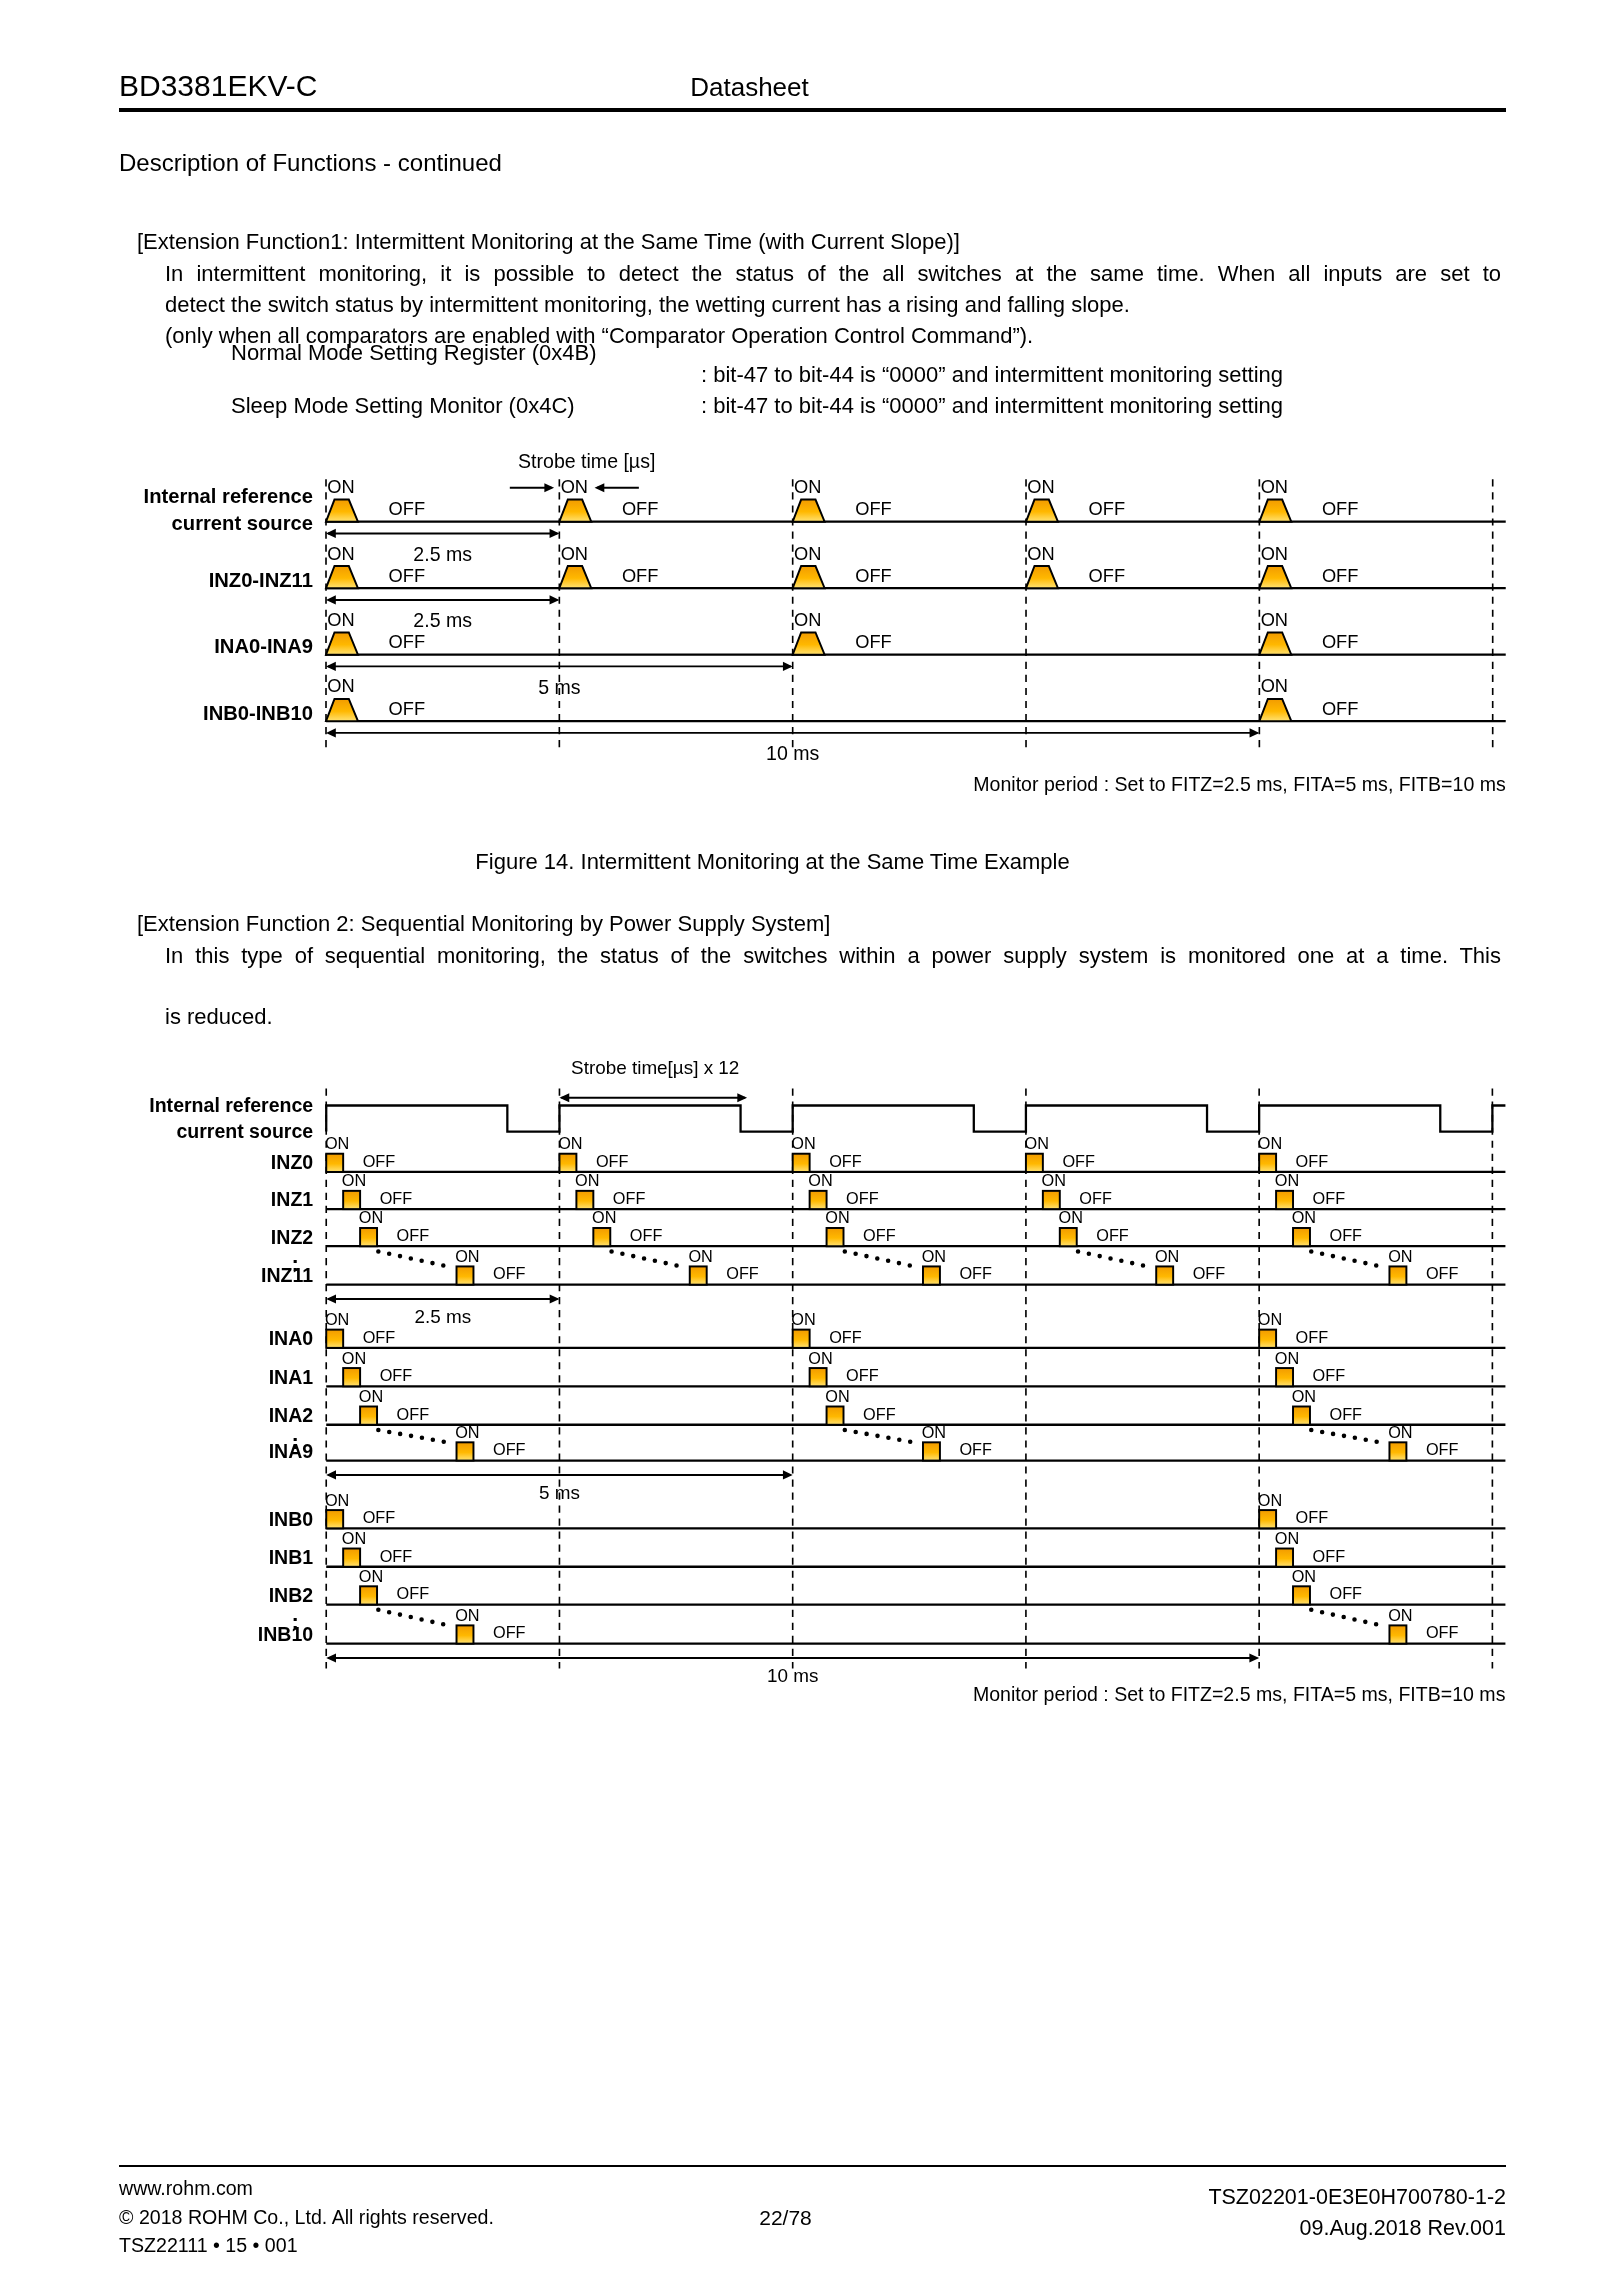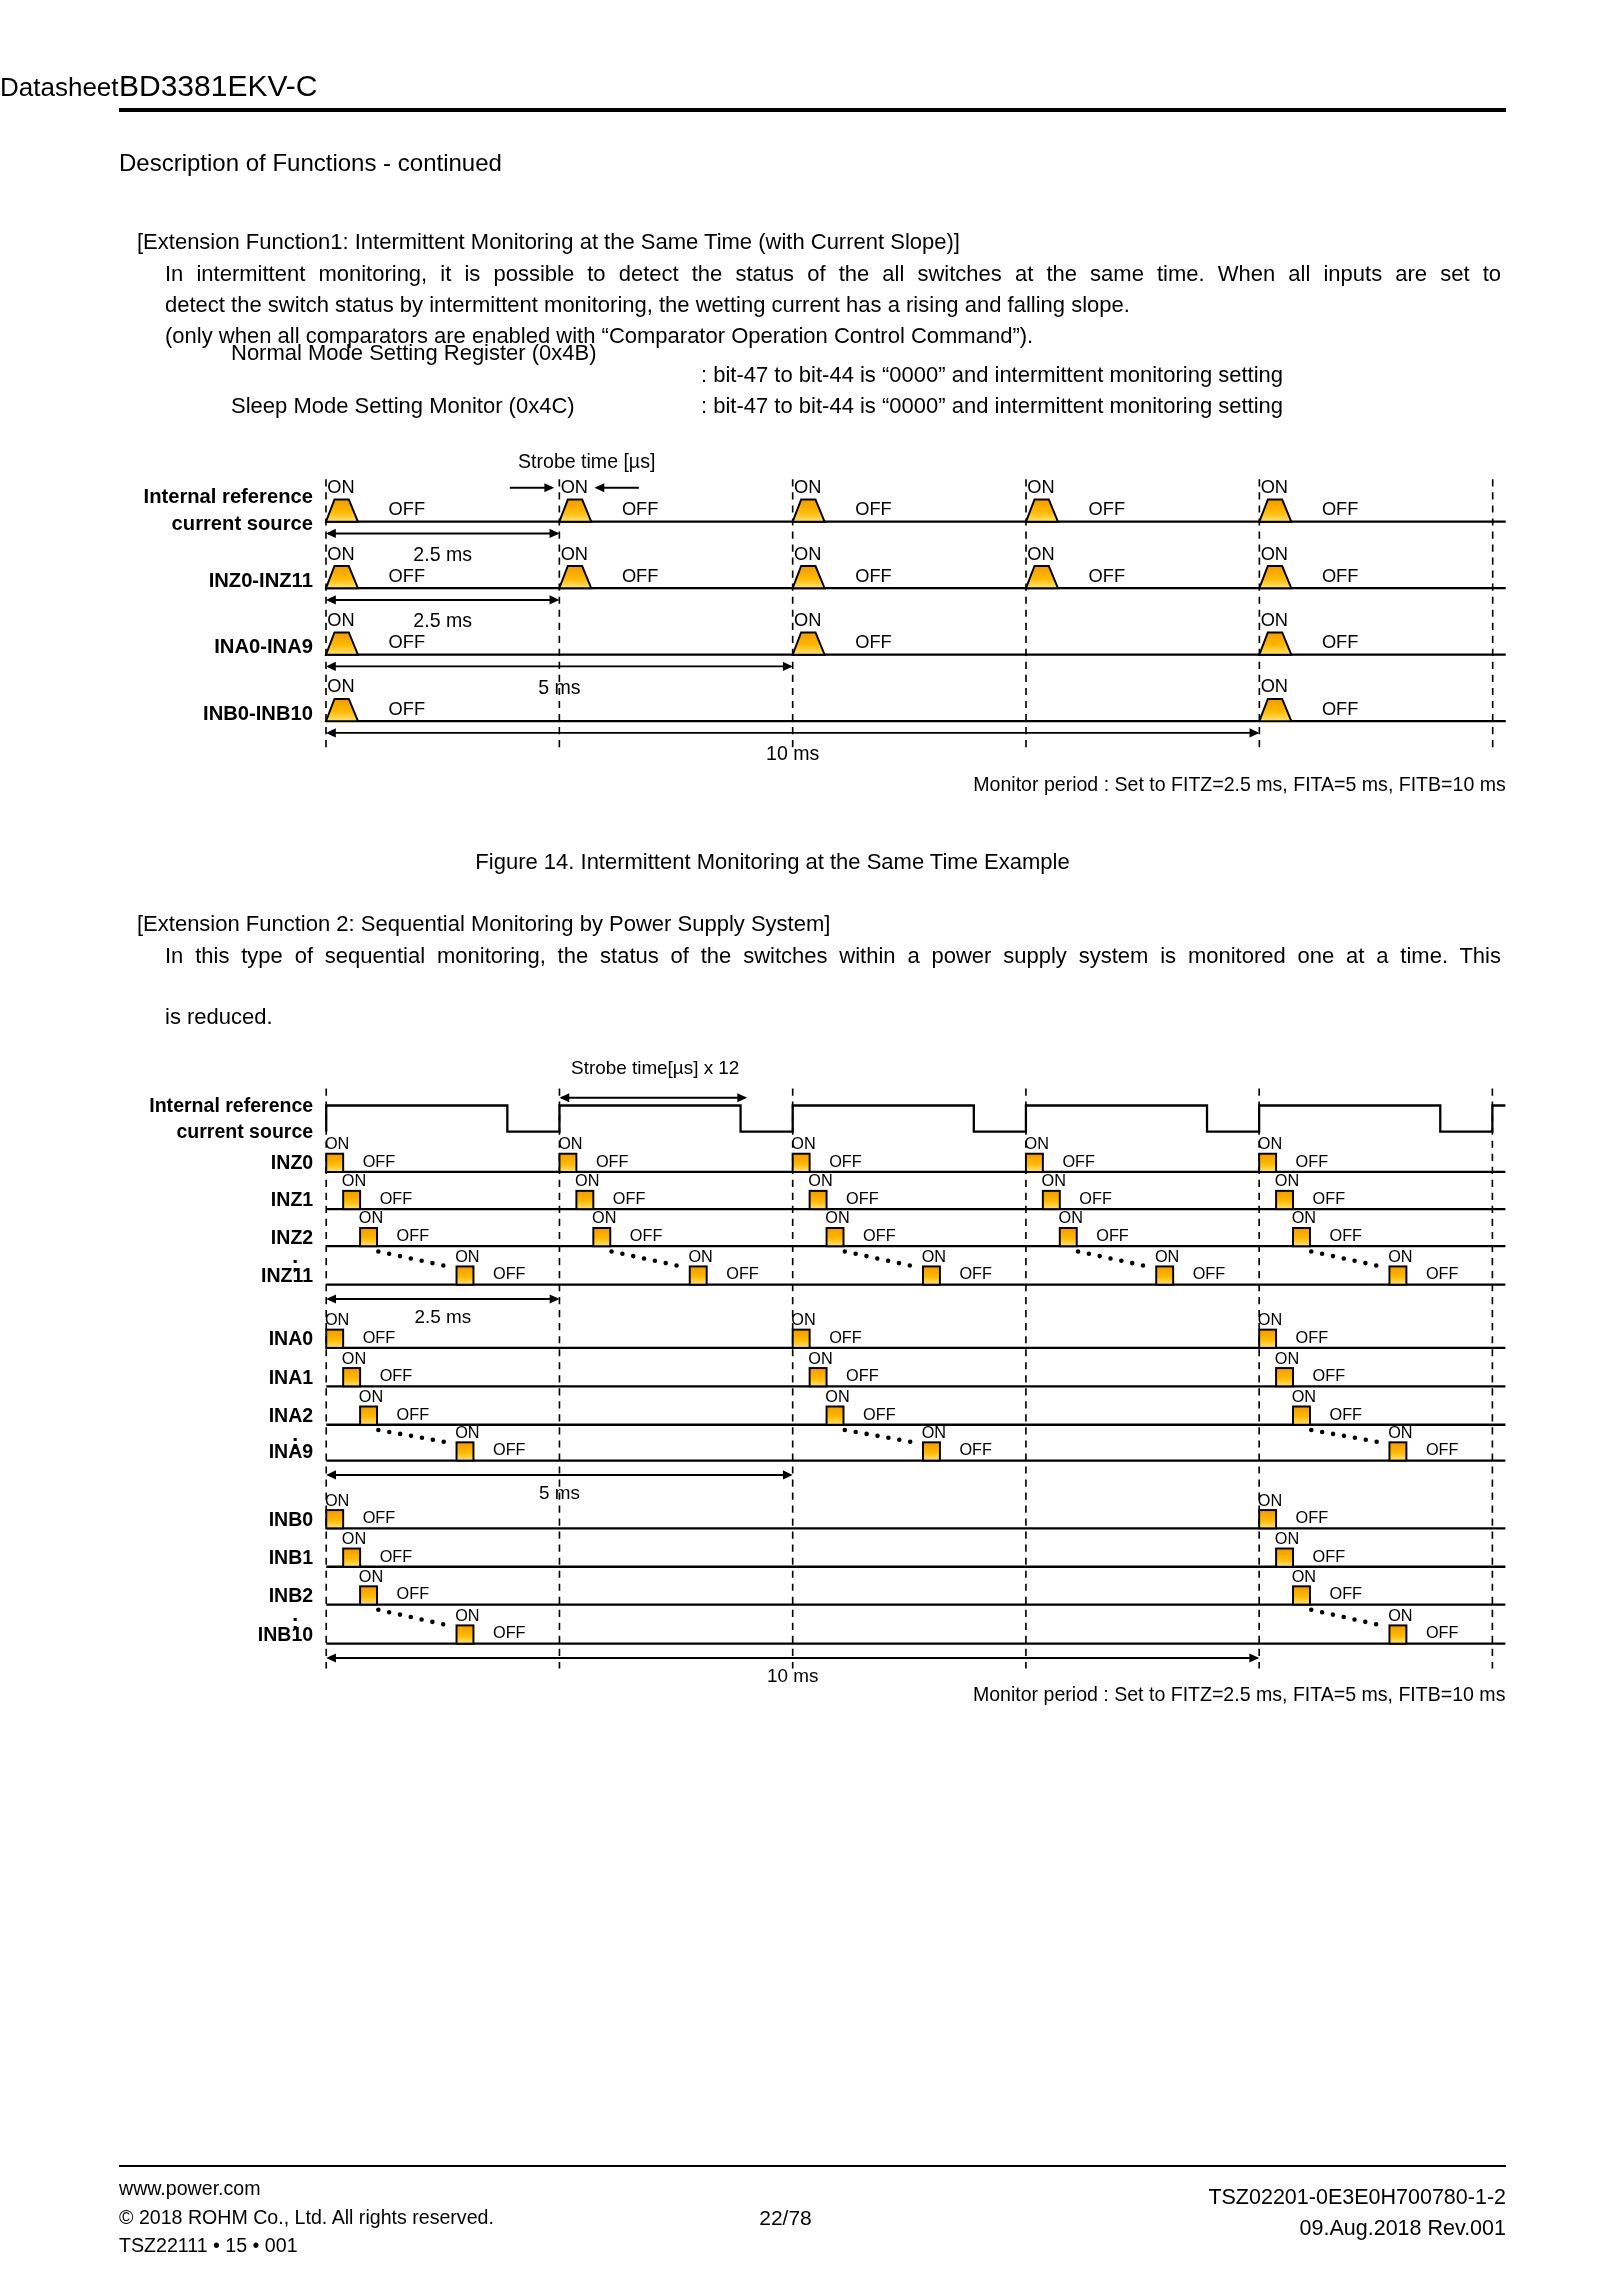--- a/index.html
+++ b/index.html
@@ -3,21 +3,21 @@
 <meta charset="utf-8">
 <style>
   *{margin:0;padding:0;box-sizing:border-box}
   html,body{background:#ffffff}
   .page{position:relative;width:1616px;height:2284px;background:#fff;
         font-family:"Liberation Sans",sans-serif;color:#000;overflow:hidden}
   .abs{position:absolute}
   .b{font-weight:400}
   .just{text-align:justify;text-align-last:justify}
   .hdr-product{left:119px;top:69px;font-size:30px}
-  .hdr-doc{left:0;top:72px;width:1499px;text-align:left;font-size:26px}
+  .hdr-doc{left:0;top:72px;width:1499px;text-align:center;font-size:26px}
   .hdr-rule{left:119px;top:108px;width:1387px;height:3.9px;background:#000}
   .sec-title{left:119px;top:149px;font-size:24px}
   .h-line{font-size:22px}
   .body{font-size:22px}
   .ext1-h{left:137px;top:229px}
   .ext1-l0{left:165px;top:261px;width:1336px}
   .ext1-l1{left:165px;top:292px}
   .ext1-l2{left:165px;top:323px}
   .reg{font-size:22px}
   .r0n{left:231px;top:340px}.r0d{left:701px;top:362px}
@@ -345,21 +345,21 @@
       <text x="2188" y="894" font-size="25">OFF</text>
       <text x="458" y="880" font-size="34" text-anchor="end" font-weight="bold">:</text>
       <line x1="503" y1="924" x2="1929" y2="924" class="ln"></line>
       <path d="M 1932 924 l -15 -7 l 0 14 Z" fill="#000"></path>
       <path d="M 500 924 l 15 -7 l 0 14 Z" fill="#000"></path>
       <text x="1216" y="961" font-size="29" text-anchor="middle">10 ms</text>
       <text x="2310" y="990" font-size="30" text-anchor="end">Monitor period : Set to FITZ=2.5 ms, FITA=5 ms, FITB=10 ms</text>
     </svg>
 
   <div class="abs ft-rule"></div>
-  <div class="abs ft url">www.power.com</div>
+  <div class="abs ft url">www.rohm.com</div>
   <div class="abs ft copy">© 2018 ROHM Co., Ltd. All rights reserved.</div>
   <div class="abs ft code">TSZ22111 • 15 • 001</div>
   <div class="abs page-num">22/78</div>
   <div class="abs b docnum">TSZ02201-0E3E0H700780-1-2</div>
   <div class="abs b rev">09.Aug.2018 Rev.001</div>
 
 </div>
 
 
 </body></html>

